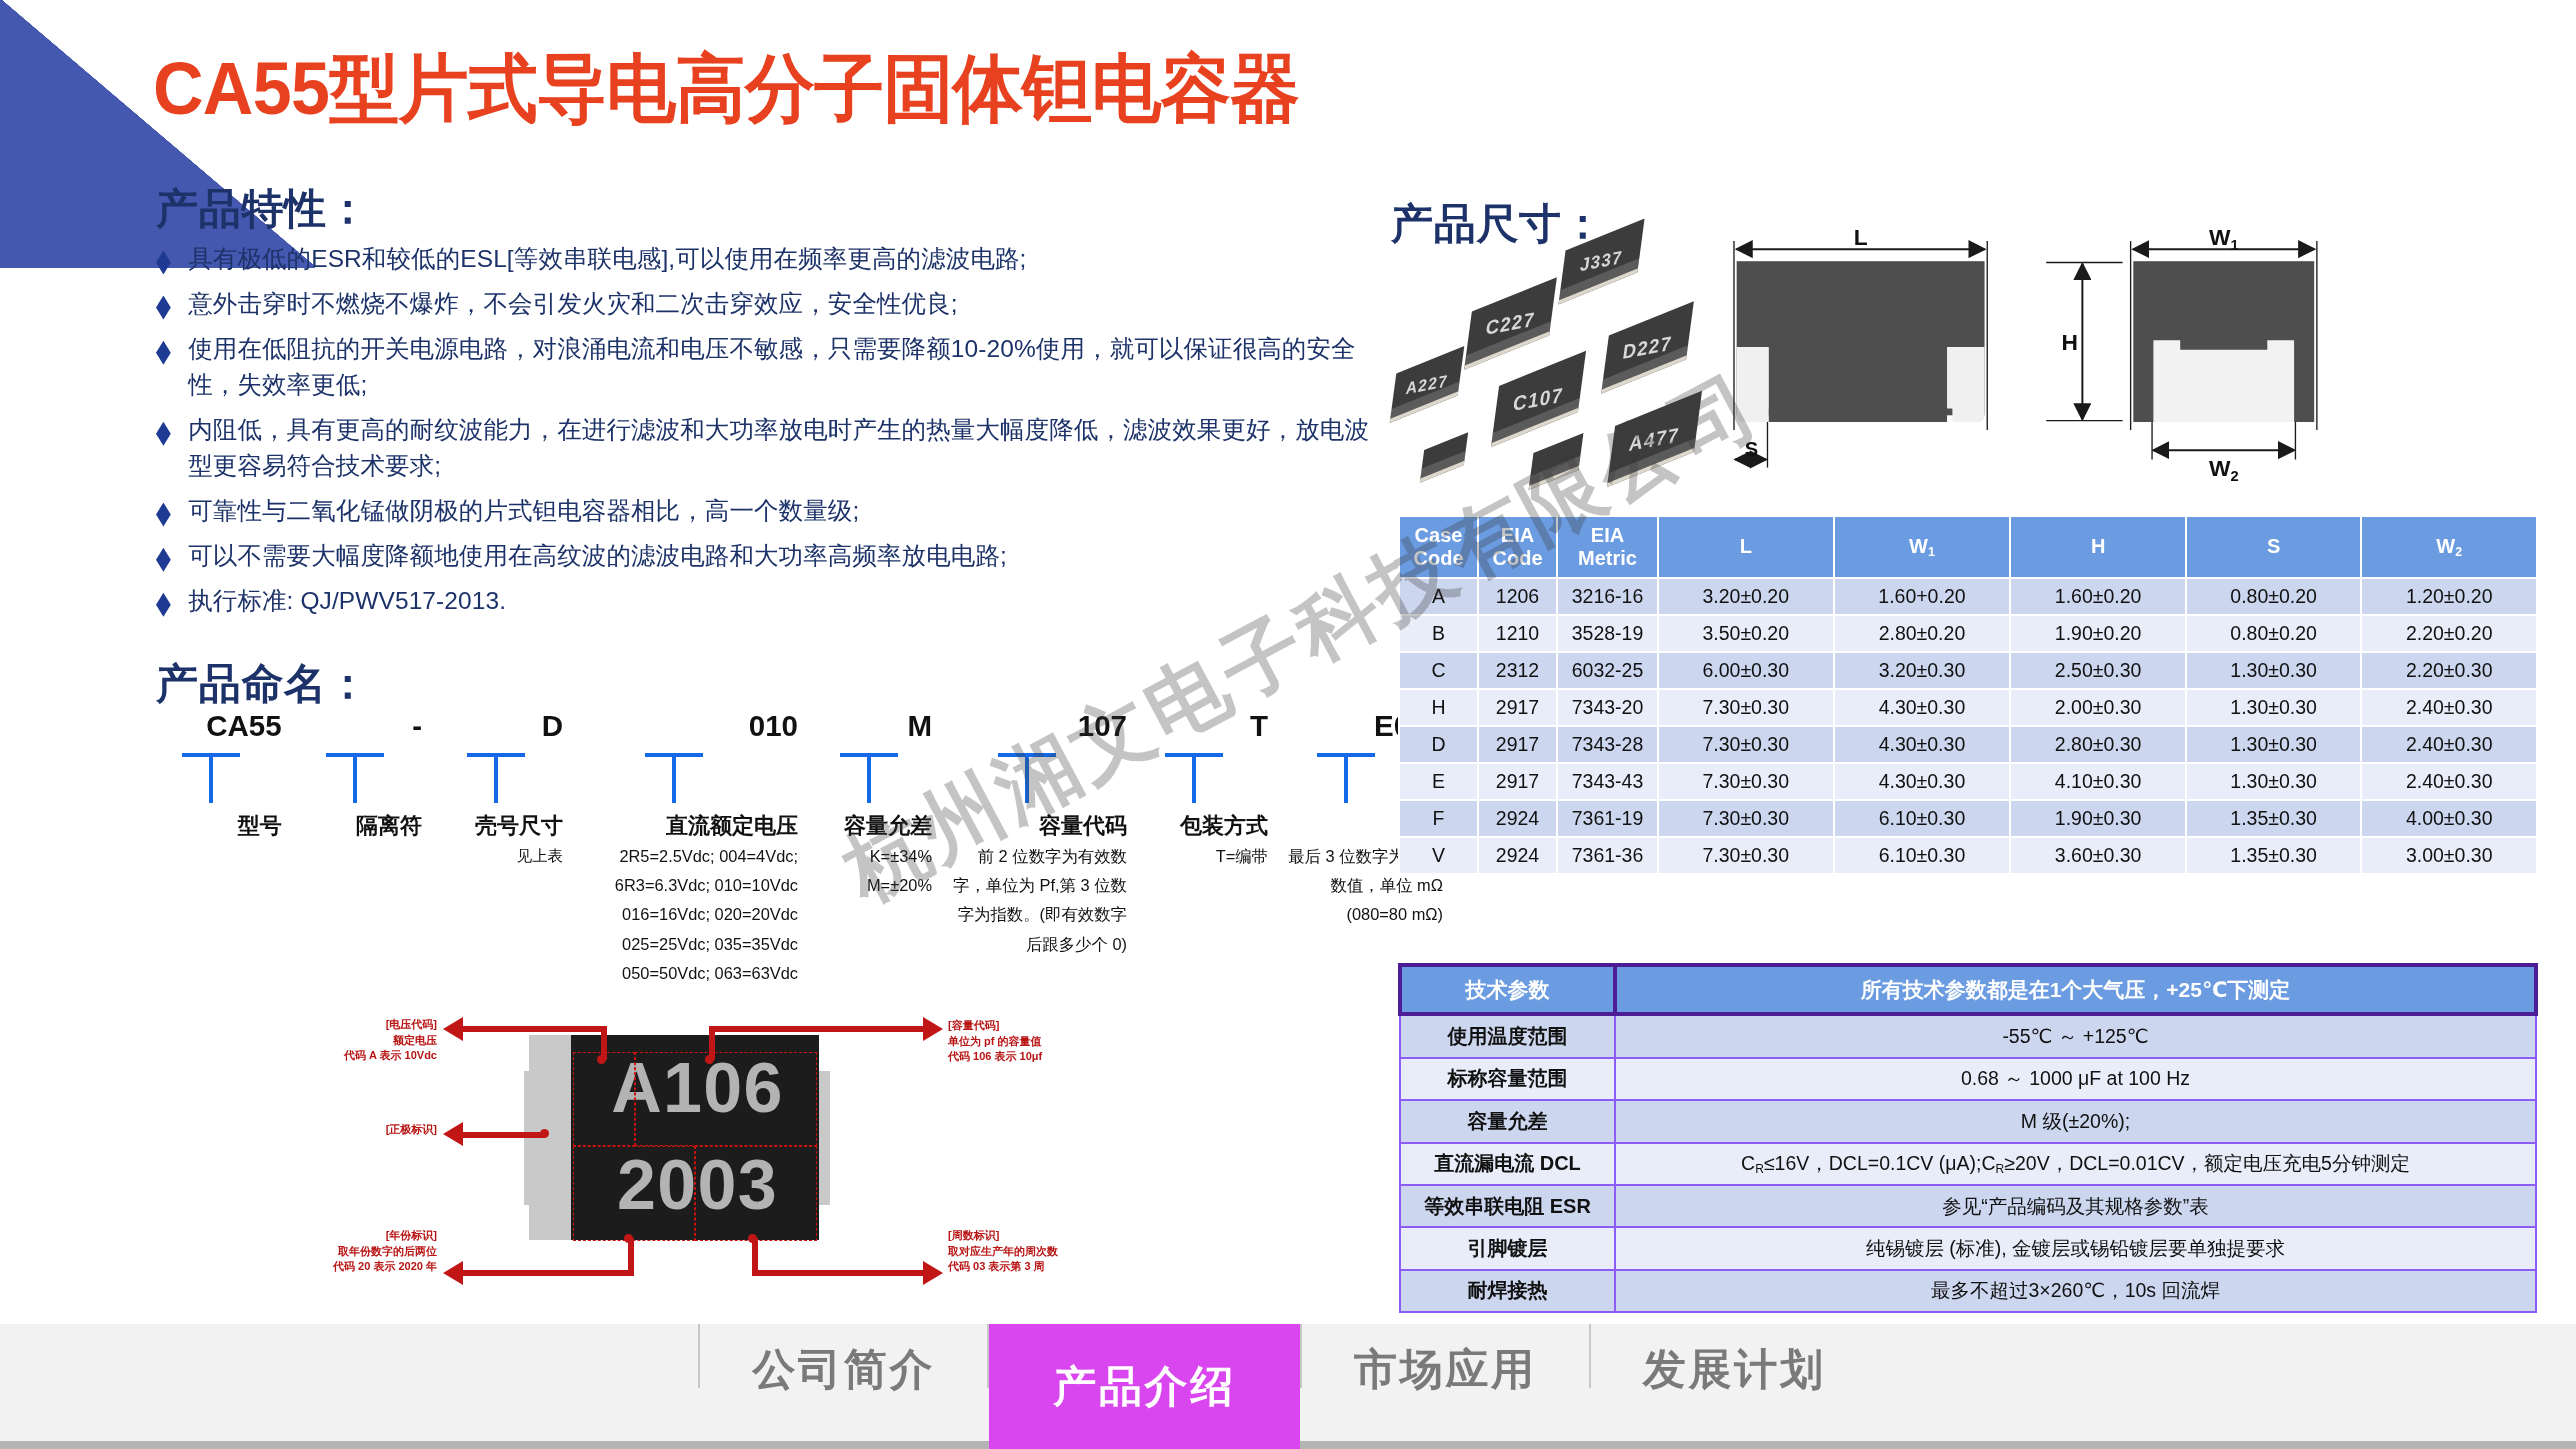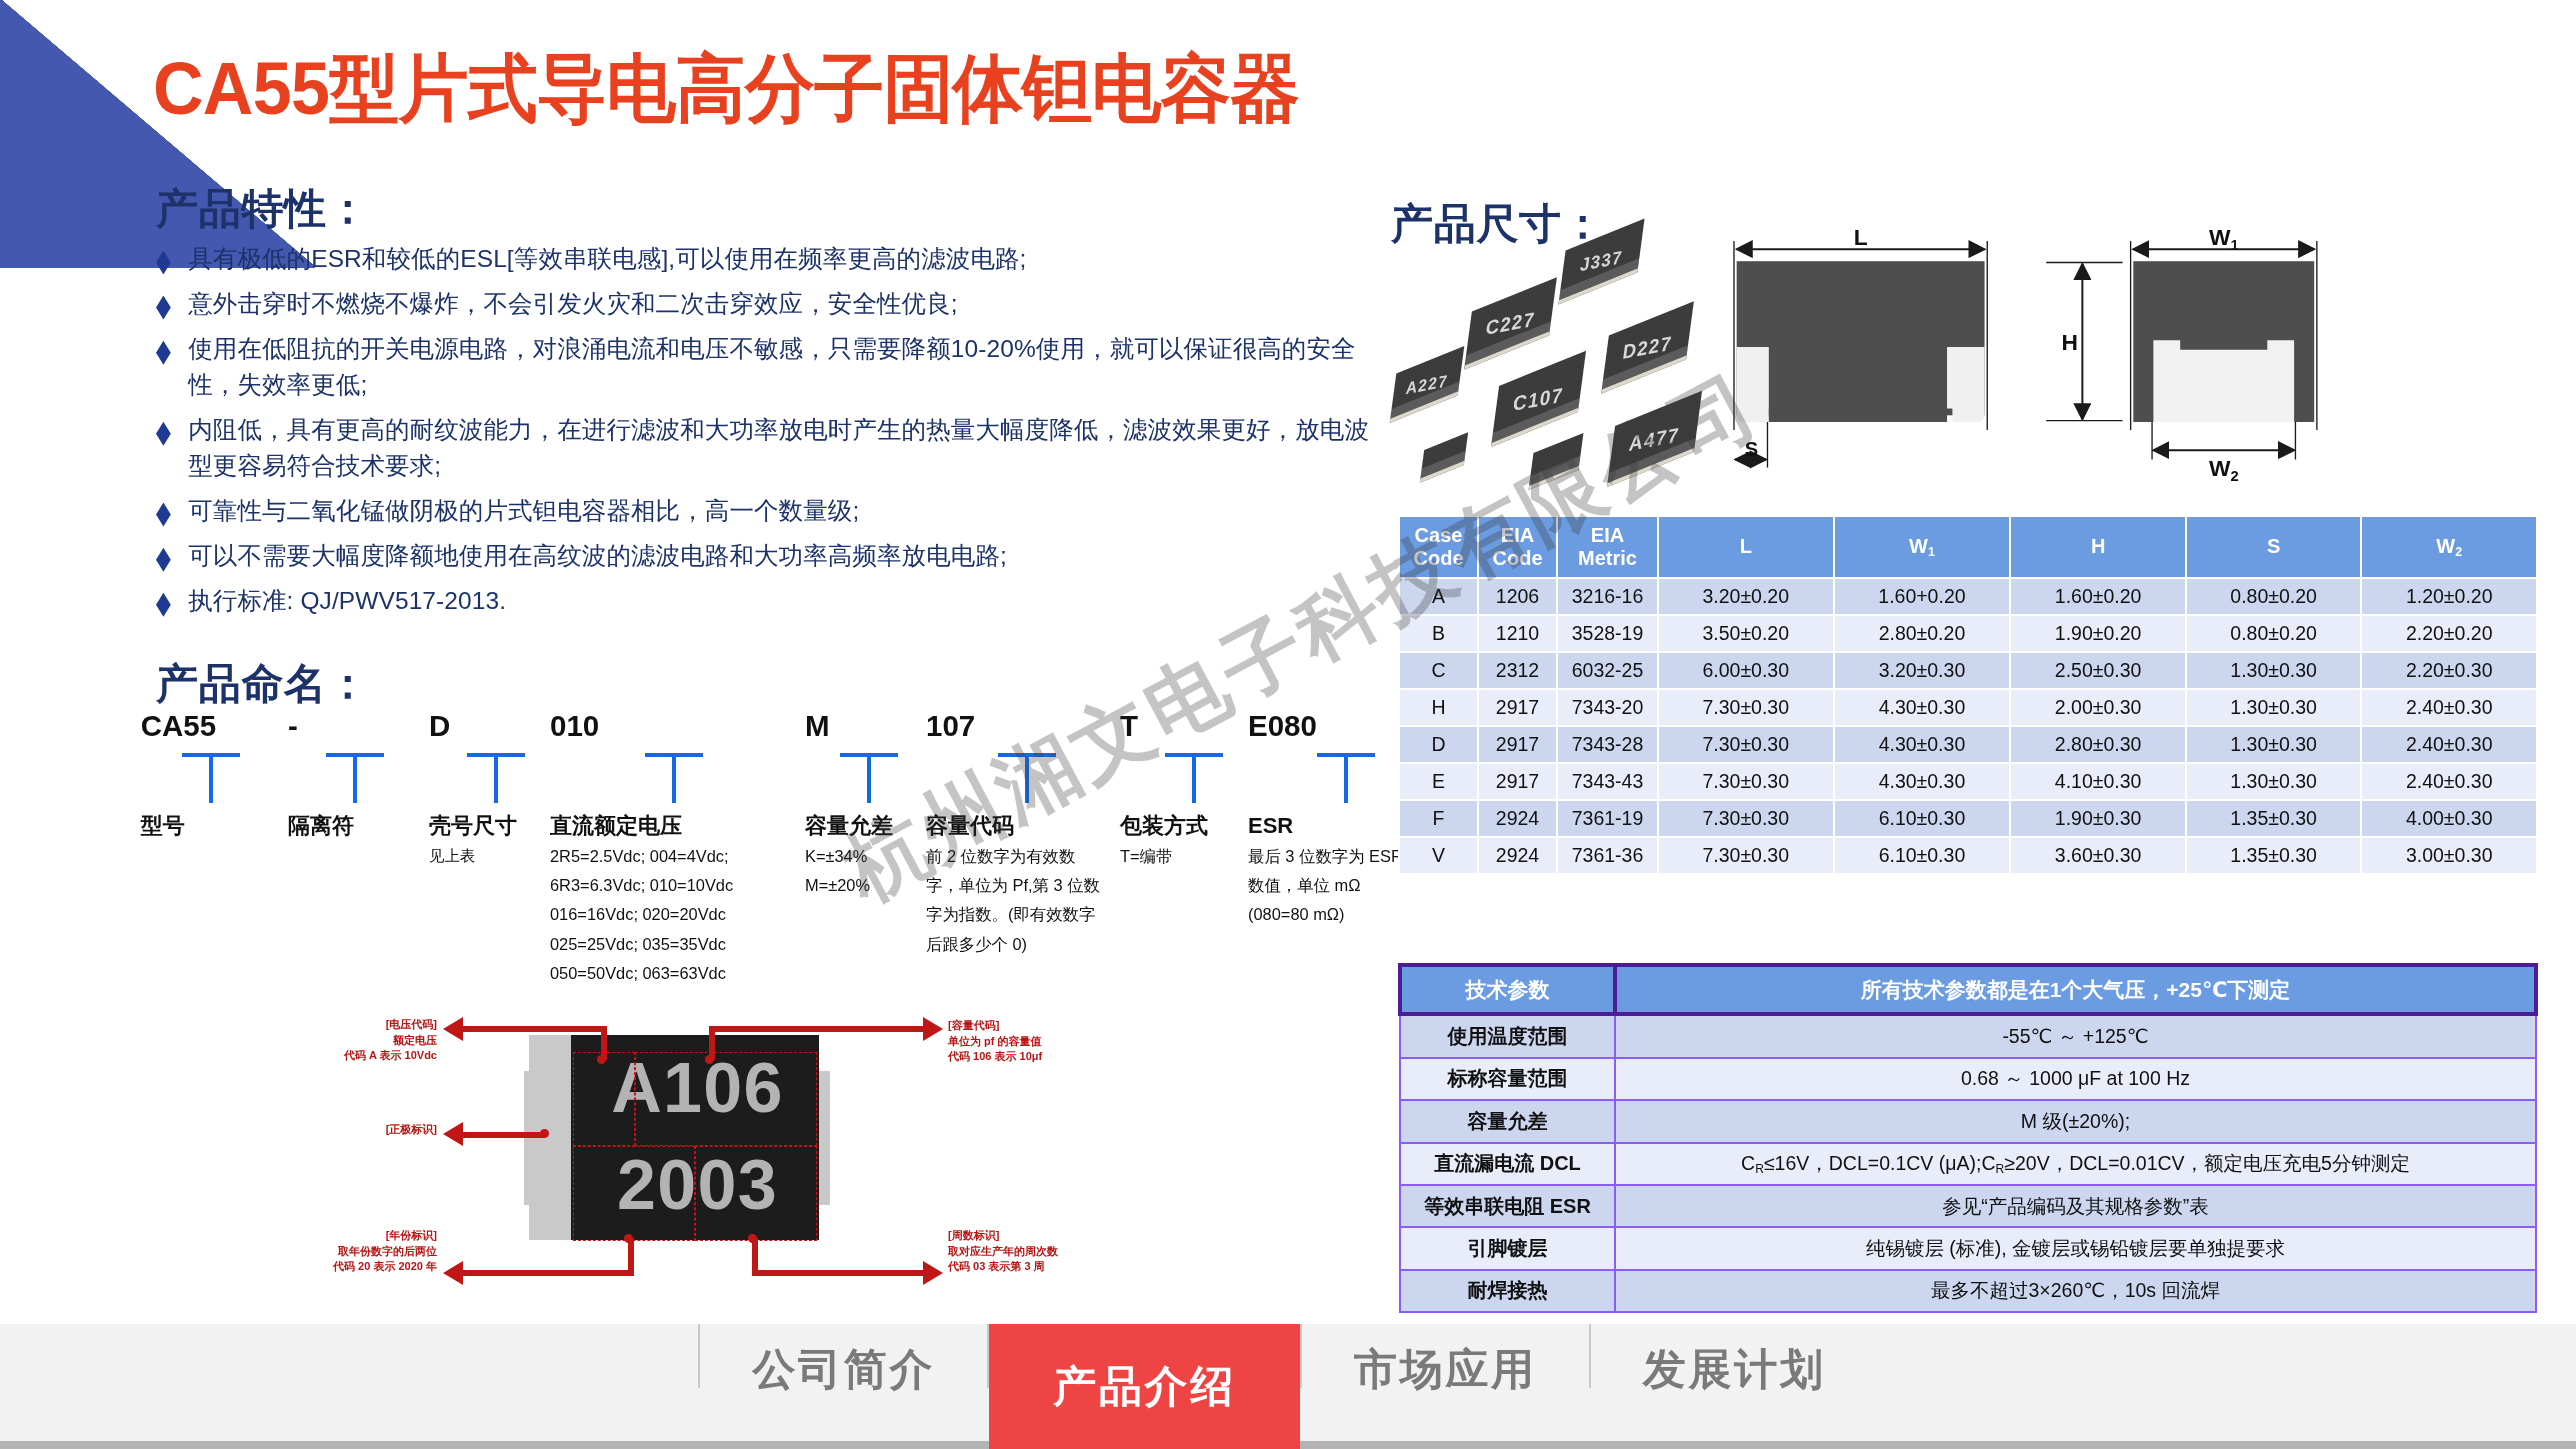--- a/index.html
+++ b/index.html
@@ -42,21 +42,21 @@
     background: #1f3a93;
     clip-path: polygon(50% 0, 100% 50%, 50% 100%, 0 50%);
   }
   .feat-text {
     font-size: 24.5px; color: #1c3269; line-height: 1.46;
     letter-spacing: 0.1px;
   }
 
   
   .naming { position: absolute; left: 134px; top: 711px; width: 1275px; height: 288px; }
-  .np { position: absolute; text-align: left; }
+  .np { position: absolute; text-align: right; }
   .np .code {
     font-size: 29.5px; font-weight: bold; color: #111; line-height: 1;
     white-space: nowrap;
   }
   .np .tee { position: relative; height: 52px; margin-top: 12px; }
   .np .tee::before {
     content: ""; position: absolute; left: 50%; top: 0; width: 58px; height: 4.7px;
     background: #1569e8; transform: translateX(-50%);
   }
   .np .tee::after {
@@ -164,21 +164,21 @@
     position: absolute; left: 0; bottom: 0; width: 2576px; height: 125px;
     background: #f2f2f2;
     border-bottom: 8px solid #b4b4b4;
     display: flex; align-items: flex-start; justify-content: center;
   }
   .nav-item {
     position: relative; font-size: 43px; font-weight: bold; color: #7a7a7a;
     padding: 17.4px 52px; white-space: nowrap; letter-spacing: 2.7px;
   }
   .nav-item.active {
-    background: #ef4444; color: #ffffff;
+    background: #d946ef; color: #ffffff;
     height: 125px; display: flex; align-items: center; padding: 0 64px;
   }
   .nav-sep { width: 2px; height: 64px; background: #c8c8c8; }
 
   
   .watermark {
     position: absolute; left: 792px; top: 584px;
     font-size: 81px; font-weight: bold; color: rgba(60,60,60,0.30);
     transform: rotate(-28deg); white-space: nowrap; pointer-events: none;
     letter-spacing: 4px;

